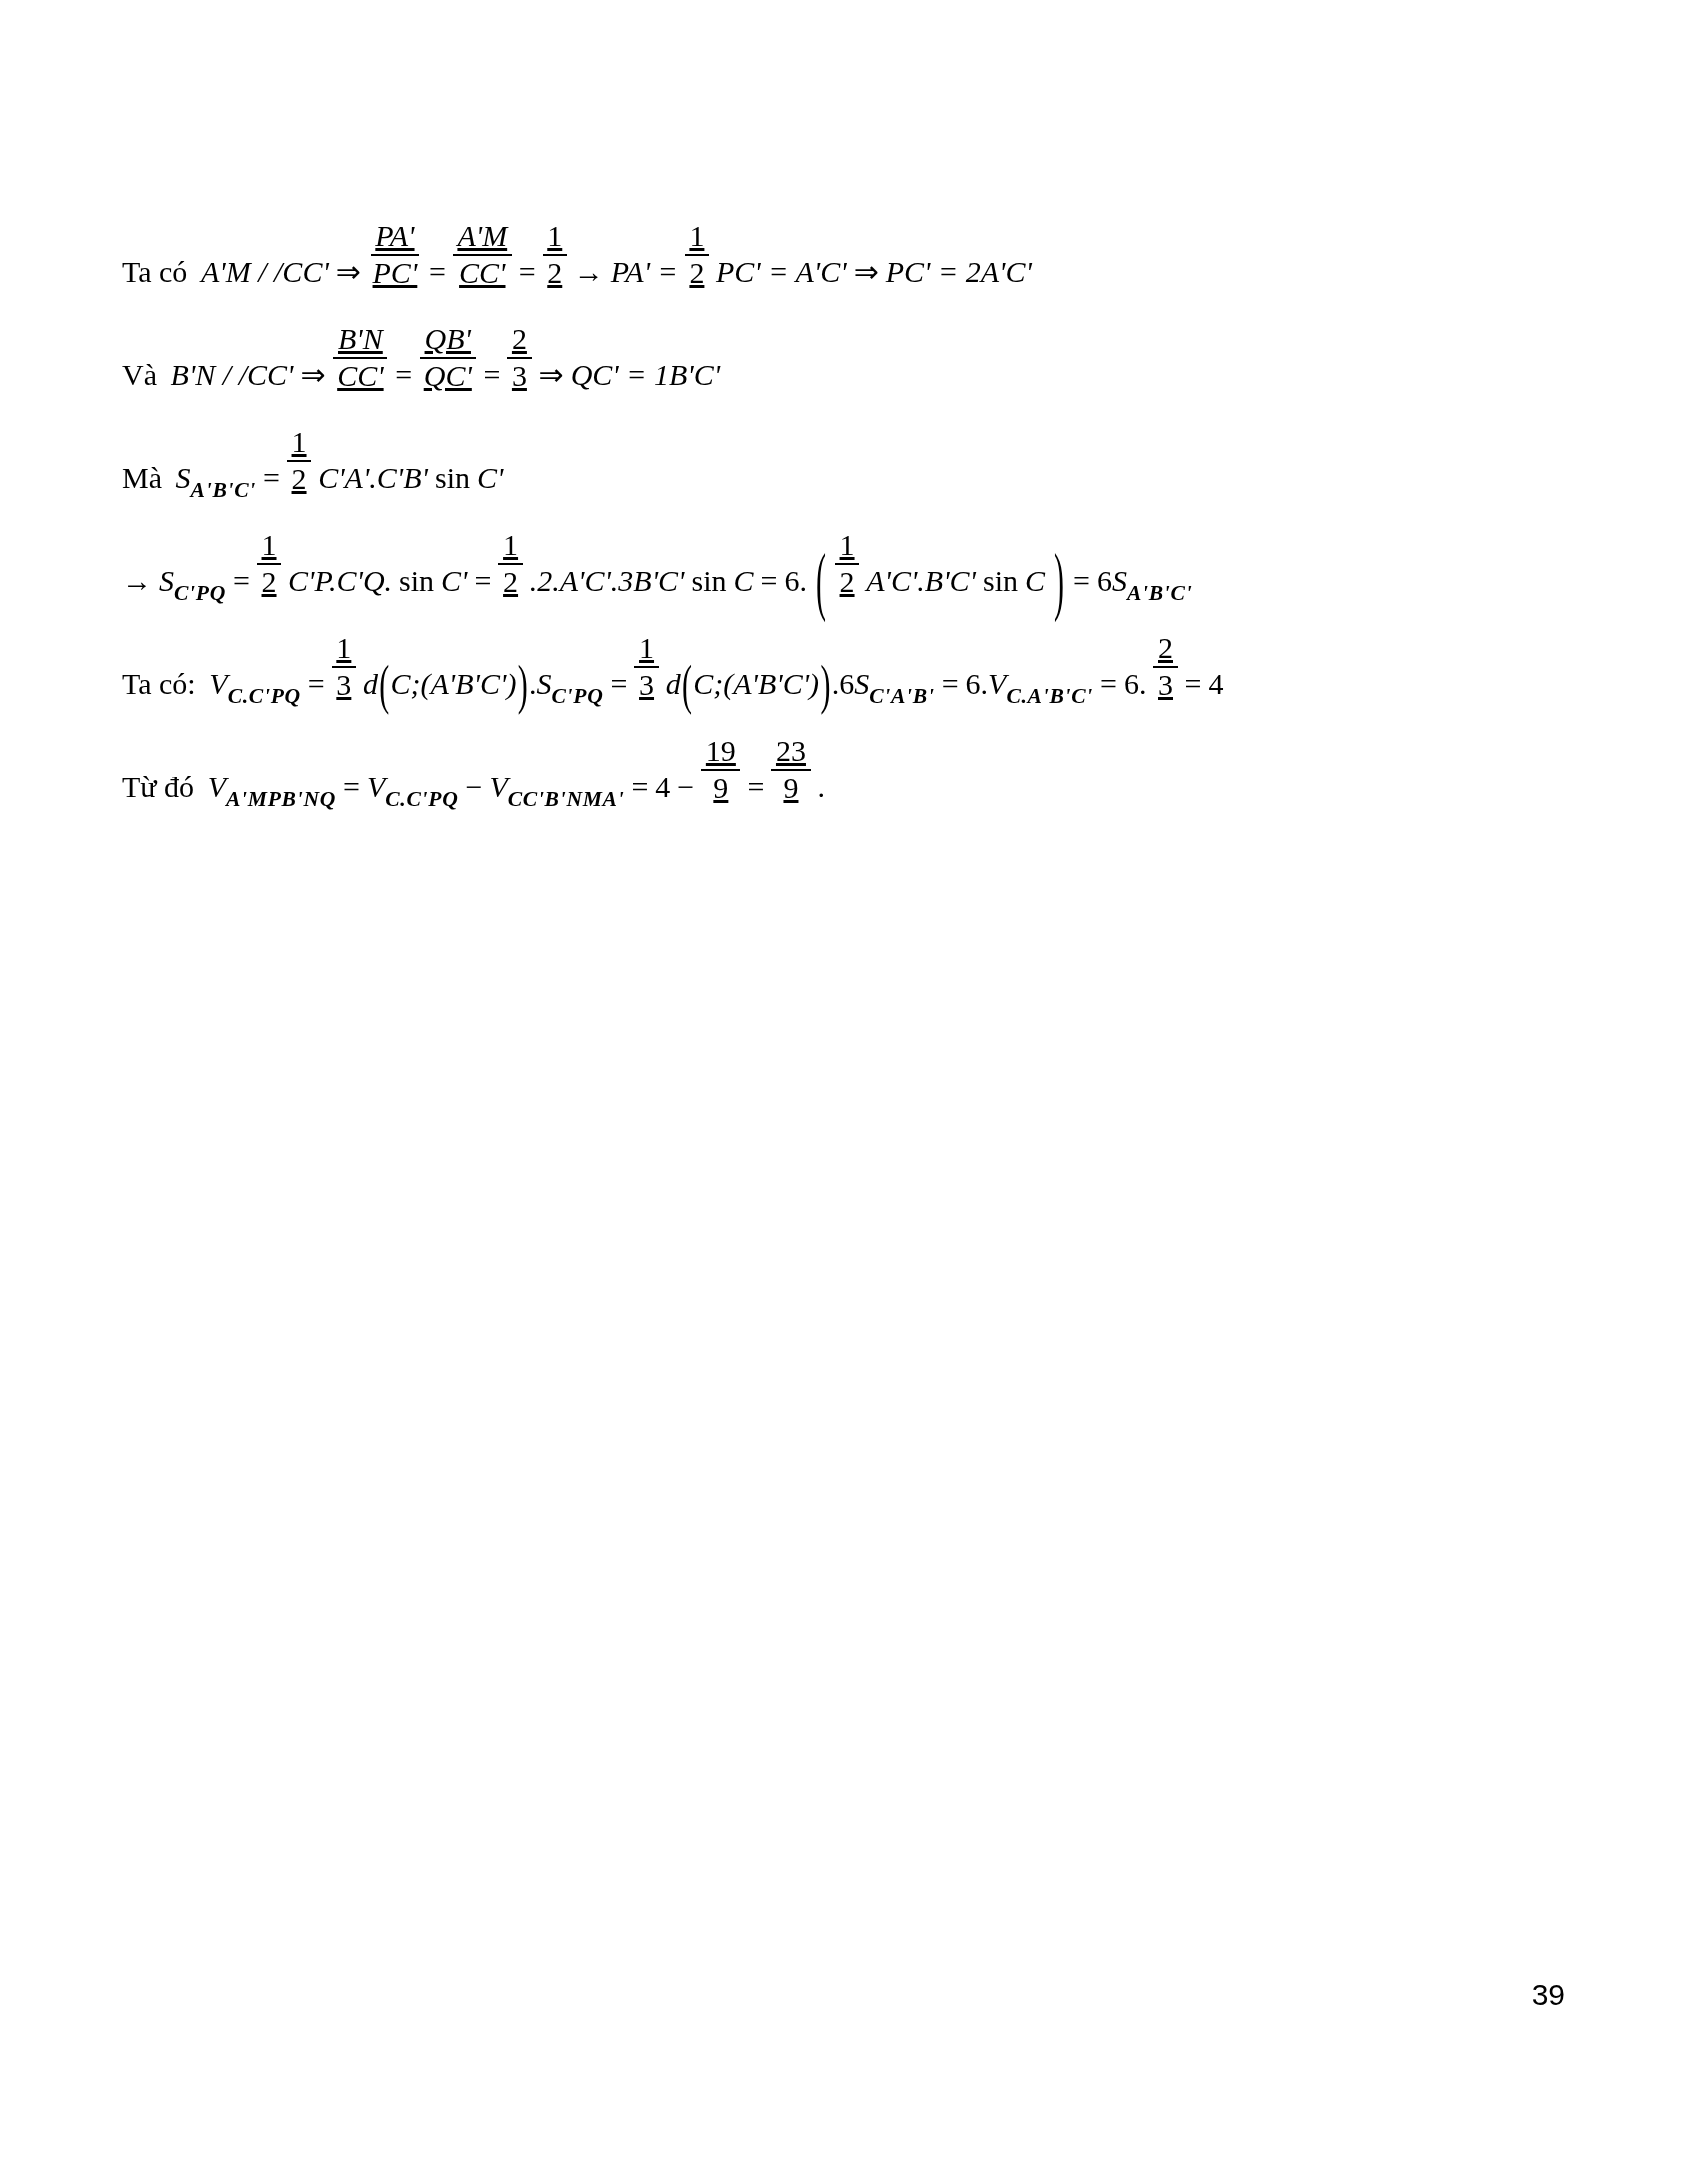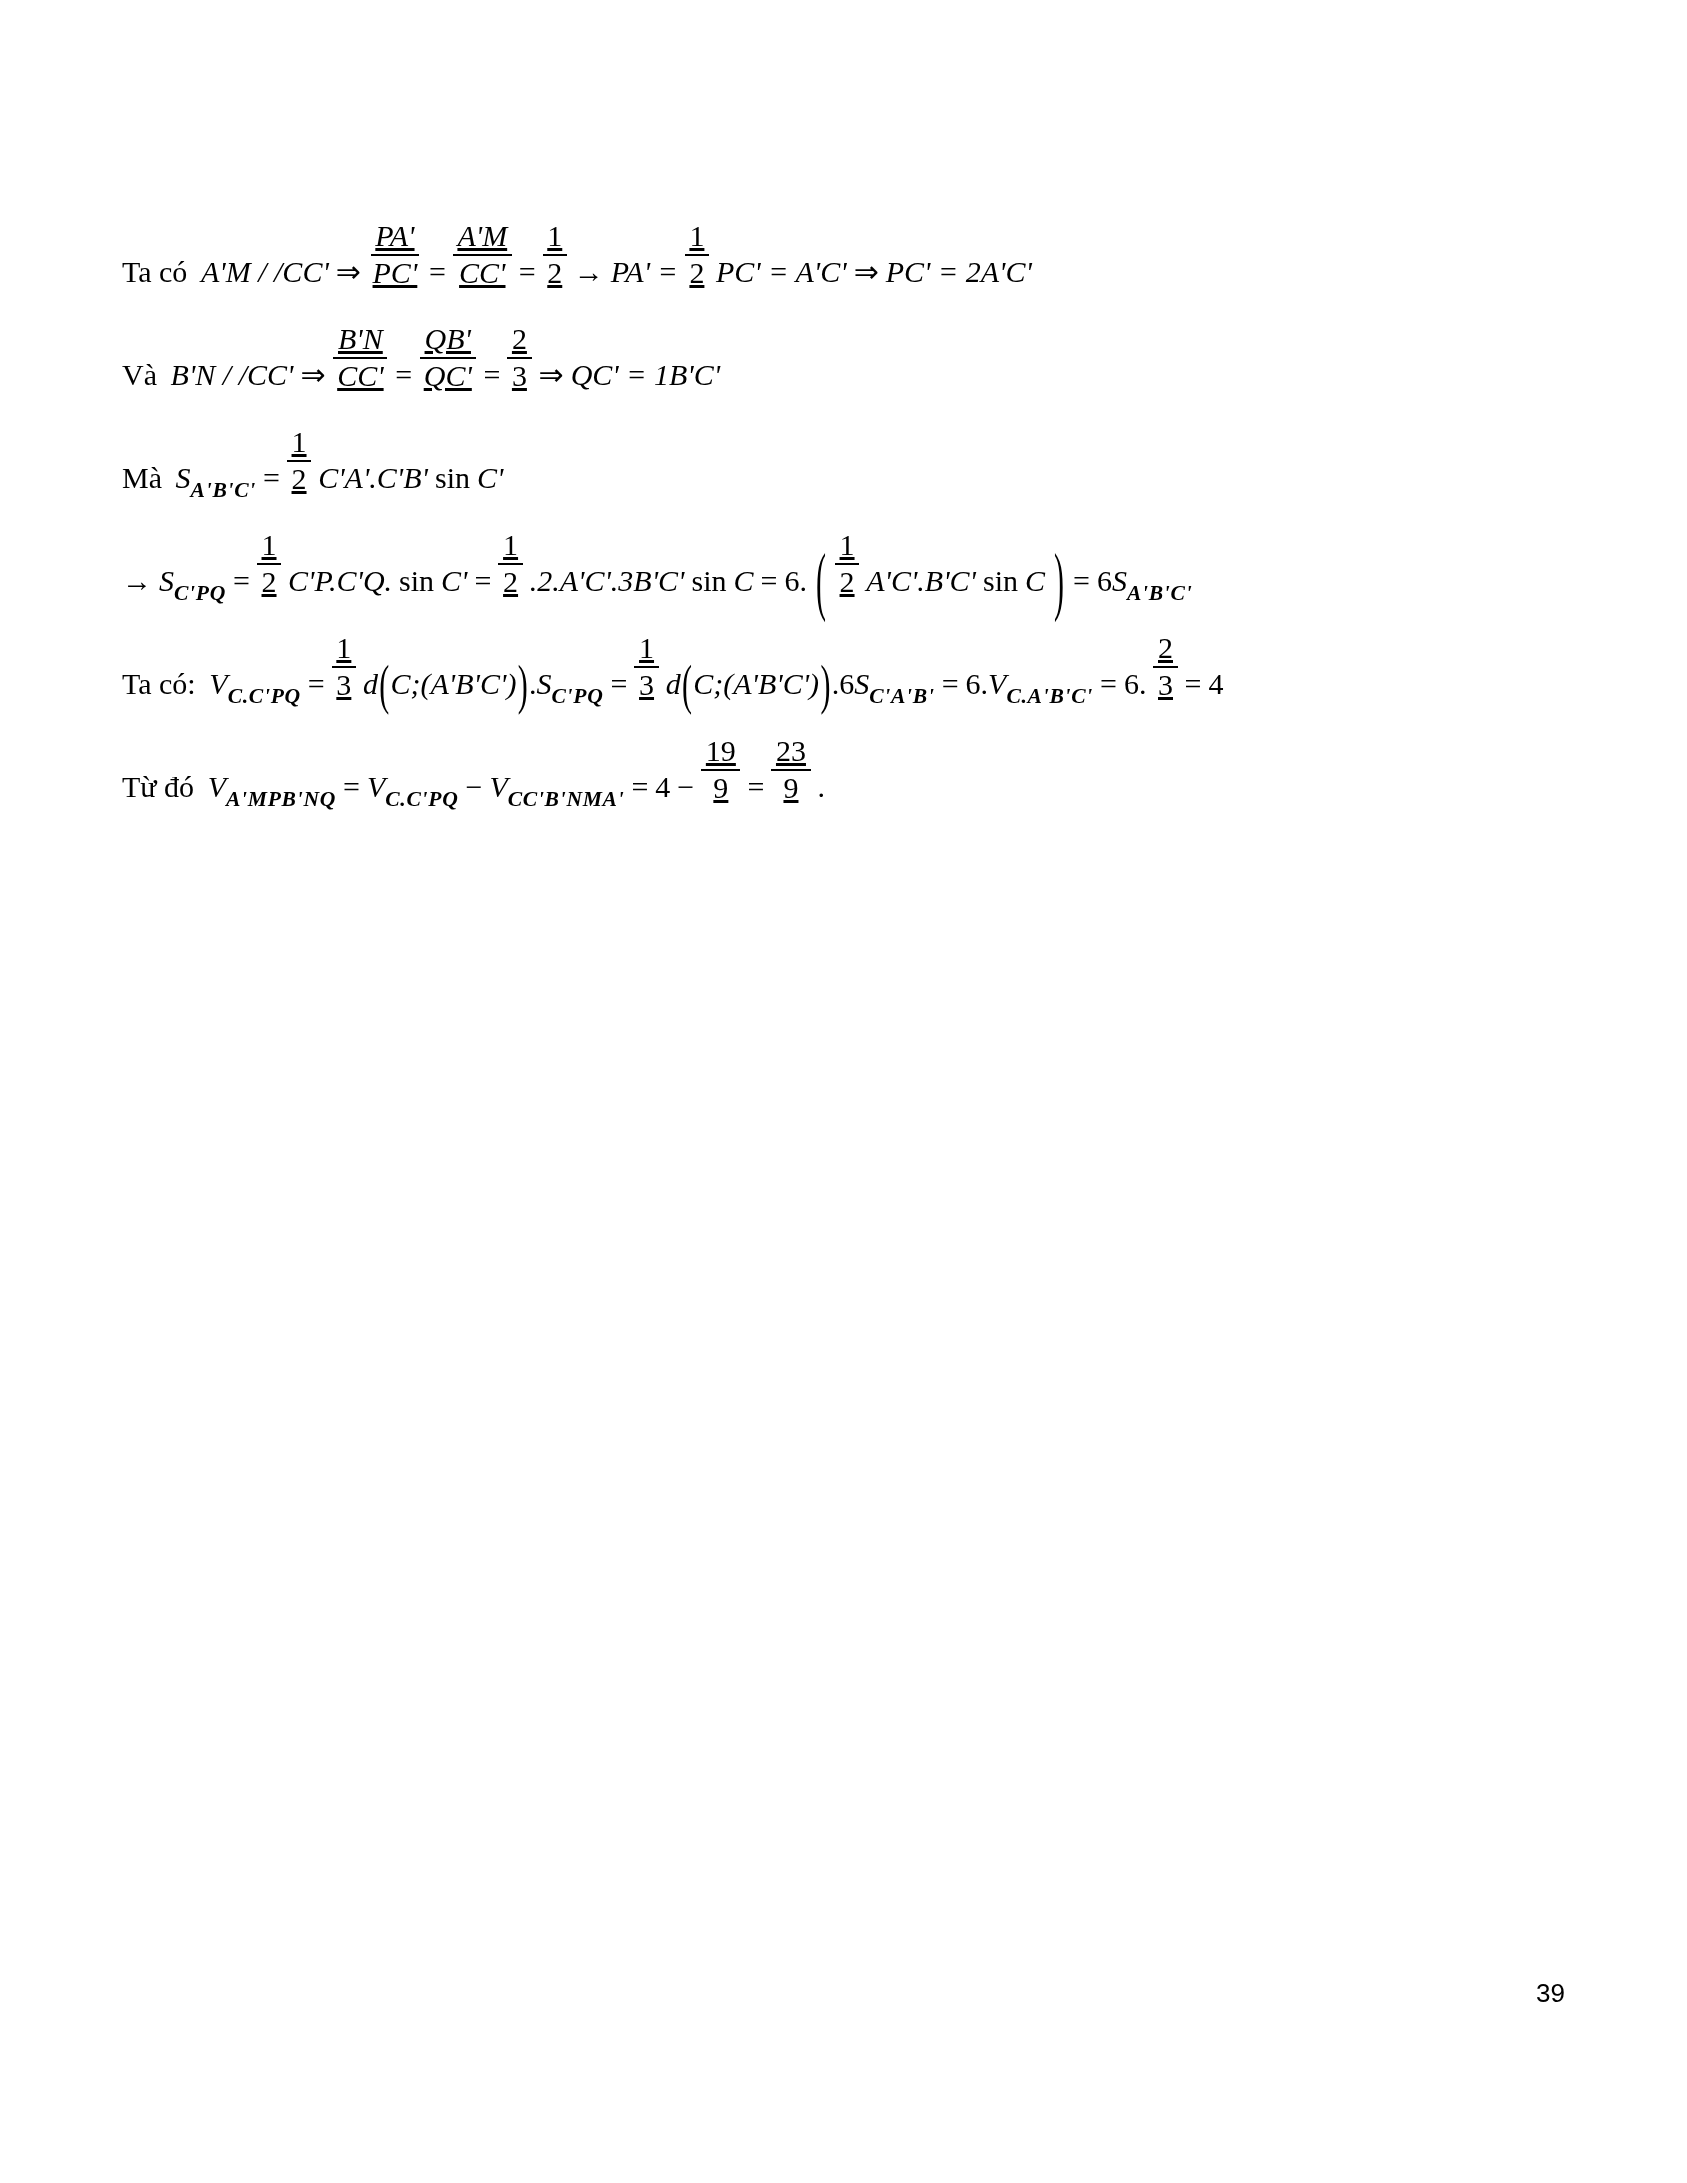--- a/index.html
+++ b/index.html
@@ -35,21 +35,21 @@
   .stretch-lg {
     display: inline-block; transform: scaleY(2.55);
     transform-origin: center; padding: 0 2px; font-weight: 300;
   }
   .stretch-md {
     display: inline-block; transform: scaleY(1.85);
     transform-origin: center; padding: 0 1.3px; font-weight: 300;
   }
   .page-number {
     position: absolute; right: 122px; top: 1978px;
-    font-family: "Liberation Sans", sans-serif; font-size: 26px;
+    font-family: "Liberation Sans", sans-serif; font-size: 30px;
   }
 </style>
 </head>
 <body>
 
 <div class="content">
 
   <div class="mline">
     <span class="rm label">Ta có</span>
     <span class="it">A'M / /CC'</span>

